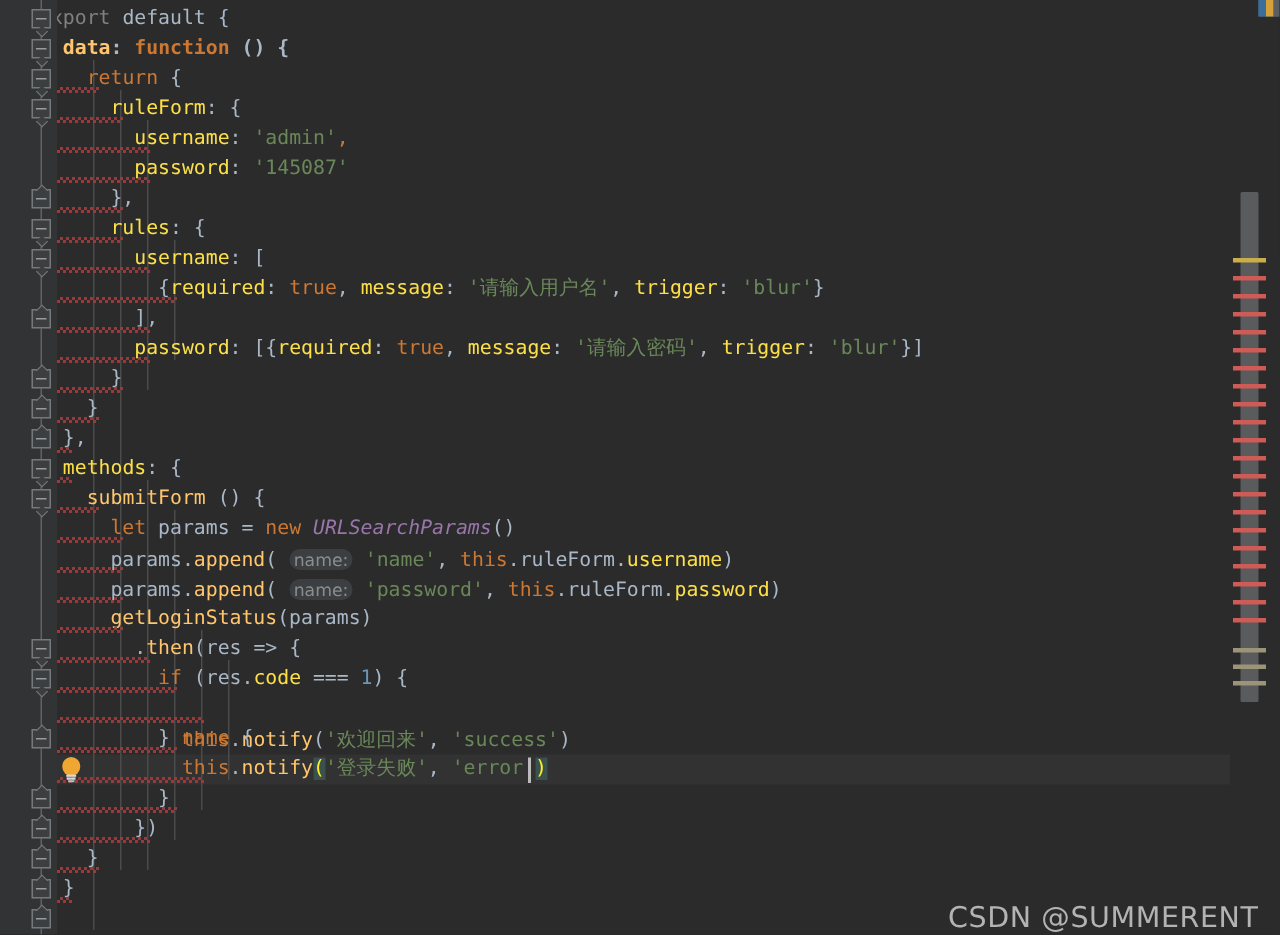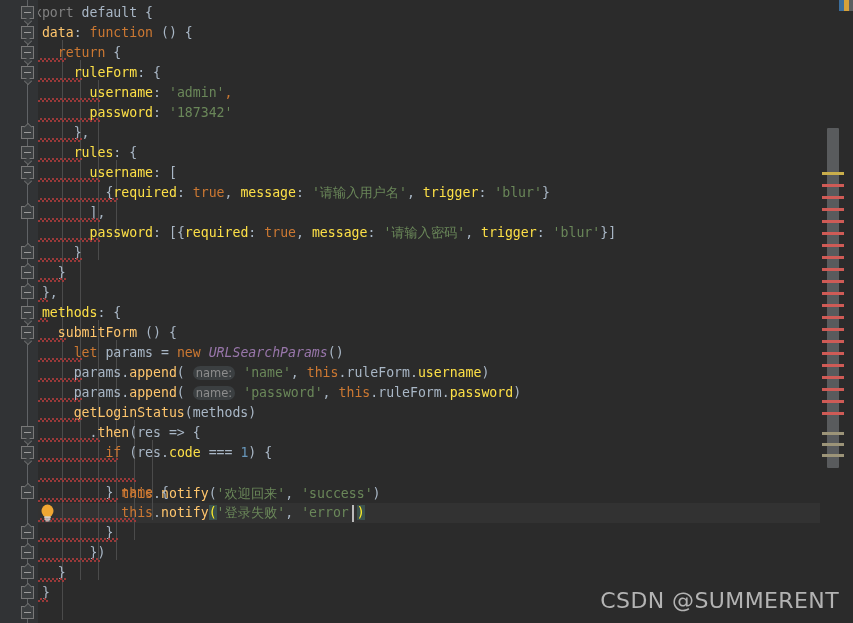--- a/index.html
+++ b/index.html
@@ -221,24 +221,24 @@
     position: absolute; left:5px; top:0; width:5px; height:11px; background:#d6a13a;
   }
   #top-right-chip .chip-c {
     position: absolute; left:10px; top:0; width:4px; height:11px; background:#5b5f61;
   }
 
   
   #watermark {
     position: absolute;
     right: 14px;
-    bottom: 10px;
+    bottom: 0;
     color: #bfbfbf;
     font-family: "DejaVu Sans", sans-serif;
-    font-size: 22px;
+    font-size: 19px;
     letter-spacing: 0.4px;
     z-index: 9;
     opacity: 0.92;
   }
 
   
   #left-edge {
     position: absolute;
     left: 0; top: 0; width: 16px; height: 623px;
     background: #313335;
@@ -285,40 +285,40 @@
         <div class="indent-guide" style="left: 80px; top: 60px; height: 520px;"></div>
         <div class="indent-guide" style="left: 98px; top: 80px; height: 180px;"></div>
         <div class="indent-guide" style="left: 98px; top: 320px; height: 260px;"></div>
         <div class="indent-guide" style="left: 116px; top: 160px; height: 80px;"></div>
         <div class="indent-guide" style="left: 116px; top: 340px; height: 220px;"></div>
         <div class="indent-guide" style="left: 134px; top: 420px; height: 120px;"></div>
         <div class="indent-guide" style="left: 152px; top: 440px; height: 80px;"></div>
       </div>
     <div id="lines">
         <div class="code-line" style="top: 3px;"><span class="t-comment">export</span><span class="t-default"> </span><span class="t-default">default</span><span class="t-default"> {</span></div>
-        <div class="code-line" style="top: 23px;"><span class="t-default">  </span><span class="t-func">data</span><span class="t-default">: </span><span class="t-keyword">function</span><span class="t-default"> () {</span></div>
+        <div class="code-line" style="top: 23px; font-weight: bold;"><span class="t-default">  </span><span class="t-func">data</span><span class="t-default">: </span><span class="t-keyword">function</span><span class="t-default"> () {</span></div>
         <div class="code-line" style="top: 43px;"><span class="t-default">    </span><span class="t-keyword">return</span><span class="t-default"> {</span></div>
         <div class="code-line" style="top: 63px;"><span class="t-default">      </span><span class="t-prop">ruleForm</span><span class="t-default">: {</span></div>
         <div class="code-line" style="top: 83px;"><span class="t-default">        </span><span class="t-prop">username</span><span class="t-default">: </span><span class="t-string">'admin'</span><span class="t-keyword">,</span></div>
-        <div class="code-line" style="top: 103px;"><span class="t-default">        </span><span class="t-prop">password</span><span class="t-default">: </span><span class="t-string">'187342'</span></div>
+        <div class="code-line" style="top: 103px;"><span class="t-default">        </span><span class="t-prop">password</span><span class="t-default">: </span><span class="t-string">'145087'</span></div>
         <div class="code-line" style="top: 123px;"><span class="t-default">      },</span></div>
         <div class="code-line" style="top: 143px;"><span class="t-default">      </span><span class="t-prop">rules</span><span class="t-default">: {</span></div>
         <div class="code-line" style="top: 163px;"><span class="t-default">        </span><span class="t-prop">username</span><span class="t-default">: [</span></div>
         <div class="code-line" style="top: 183px;"><span class="t-default">          {</span><span class="t-prop">required</span><span class="t-default">: </span><span class="t-keyword">true</span><span class="t-default">, </span><span class="t-prop">message</span><span class="t-default">: </span><span class="t-string">'请输入用户名'</span><span class="t-default">, </span><span class="t-prop">trigger</span><span class="t-default">: </span><span class="t-string">'blur'</span><span class="t-default">}</span></div>
         <div class="code-line" style="top: 203px;"><span class="t-default">        ],</span></div>
         <div class="code-line" style="top: 223px;"><span class="t-default">        </span><span class="t-prop">password</span><span class="t-default">: [{</span><span class="t-prop">required</span><span class="t-default">: </span><span class="t-keyword">true</span><span class="t-default">, </span><span class="t-prop">message</span><span class="t-default">: </span><span class="t-string">'请输入密码'</span><span class="t-default">, </span><span class="t-prop">trigger</span><span class="t-default">: </span><span class="t-string">'blur'</span><span class="t-default">}]</span></div>
         <div class="code-line" style="top: 243px;"><span class="t-default">      }</span></div>
         <div class="code-line" style="top: 263px;"><span class="t-default">    }</span></div>
         <div class="code-line" style="top: 283px;"><span class="t-default">  },</span></div>
         <div class="code-line" style="top: 303px;"><span class="t-default">  </span><span class="t-prop">methods</span><span class="t-default">: {</span></div>
         <div class="code-line" style="top: 323px;"><span class="t-default">    </span><span class="t-func">submitForm</span><span class="t-default"> () {</span></div>
         <div class="code-line" style="top: 343px;"><span class="t-default">      </span><span class="t-keyword">let</span><span class="t-default"> params = </span><span class="t-keyword">new</span><span class="t-default"> </span><span class="t-class">URLSearchParams</span><span class="t-default">()</span></div>
         <div class="code-line" style="top: 363px;"><span class="t-default">      params.</span><span class="t-func">append</span><span class="t-default">( </span><span class="param-hint">name:</span><span class="t-default"> </span><span class="t-string">'name'</span><span class="t-default">, </span><span class="t-this">this</span><span class="t-default">.ruleForm.</span><span class="t-prop">username</span><span class="t-default">)</span></div>
         <div class="code-line" style="top: 383px;"><span class="t-default">      params.</span><span class="t-func">append</span><span class="t-default">( </span><span class="param-hint">name:</span><span class="t-default"> </span><span class="t-string">'password'</span><span class="t-default">, </span><span class="t-this">this</span><span class="t-default">.ruleForm.</span><span class="t-prop">password</span><span class="t-default">)</span></div>
-        <div class="code-line" style="top: 403px;"><span class="t-default">      </span><span class="t-func">getLoginStatus</span><span class="t-default">(methods)</span></div>
+        <div class="code-line" style="top: 403px;"><span class="t-default">      </span><span class="t-func">getLoginStatus</span><span class="t-default">(params)</span></div>
         <div class="code-line" style="top: 423px;"><span class="t-default">        .</span><span class="t-func">then</span><span class="t-default">(res =&gt; {</span></div>
         <div class="code-line" style="top: 443px;"><span class="t-default">          </span><span class="t-keyword">if</span><span class="t-default"> (res.</span><span class="t-prop">code</span><span class="t-default"> === </span><span class="t-num">1</span><span class="t-default">) {</span></div>
         <div class="code-line" style="top: 484px;"><span class="t-default">            </span><span class="t-this">this</span><span class="t-default">.</span><span class="t-func">notify</span><span class="t-default">(</span><span class="t-string">'欢迎回来'</span><span class="t-default">, </span><span class="t-string">'success'</span><span class="t-default">)</span></div>
         <div class="code-line" style="top: 483px;"><span class="t-default">          } </span><span class="t-keyword">name</span><span class="t-default"> {</span></div>
         <div class="code-line" style="top: 503px;"><span class="t-default">            </span><span class="t-this">this</span><span class="t-default">.</span><span class="t-func">notify</span><span class="bracket-match">(</span><span class="t-string">'登录失败'</span><span class="t-default">, </span><span class="t-string">'error'</span><span class="bracket-match">)</span></div>
         <div class="code-line" style="top: 523px;"><span class="t-default">          }</span></div>
         <div class="code-line" style="top: 543px;"><span class="t-default">        })</span></div>
         <div class="code-line" style="top: 563px;"><span class="t-default">    }</span></div>
         <div class="code-line" style="top: 583px;"><span class="t-default">  }</span></div>
         <div class="code-line" style="top: 603px;"><span class="t-default">}</span></div>

